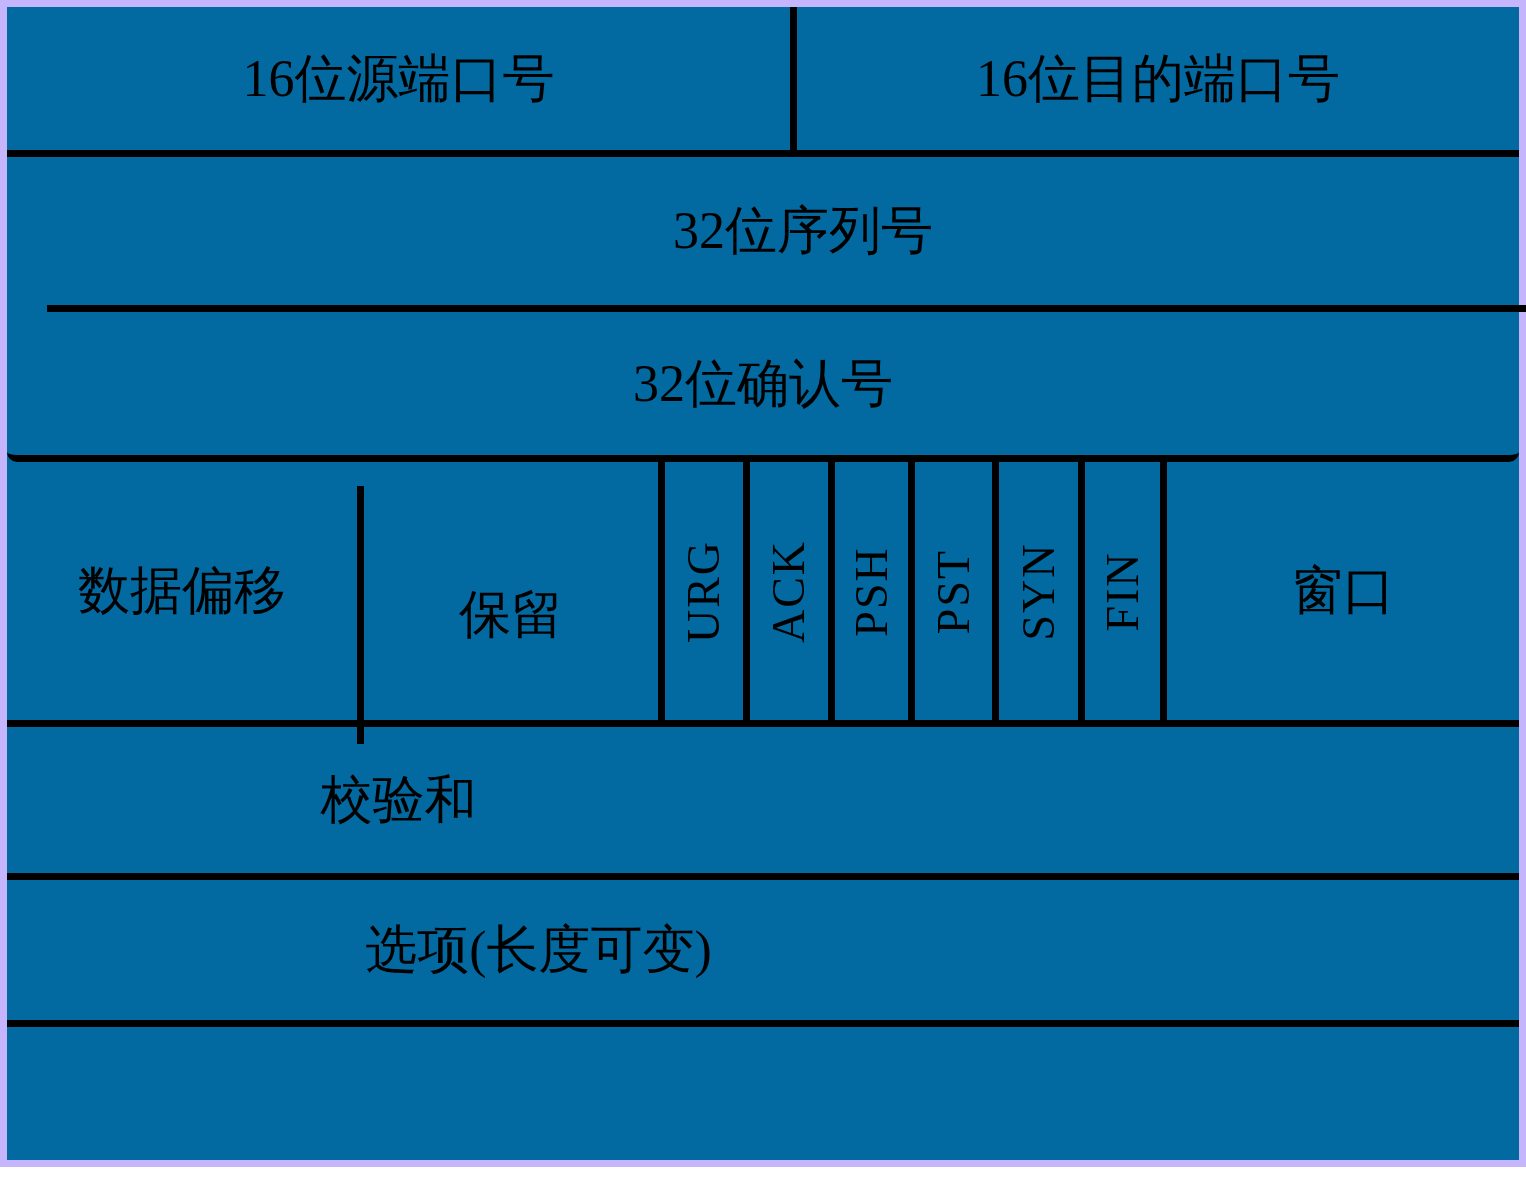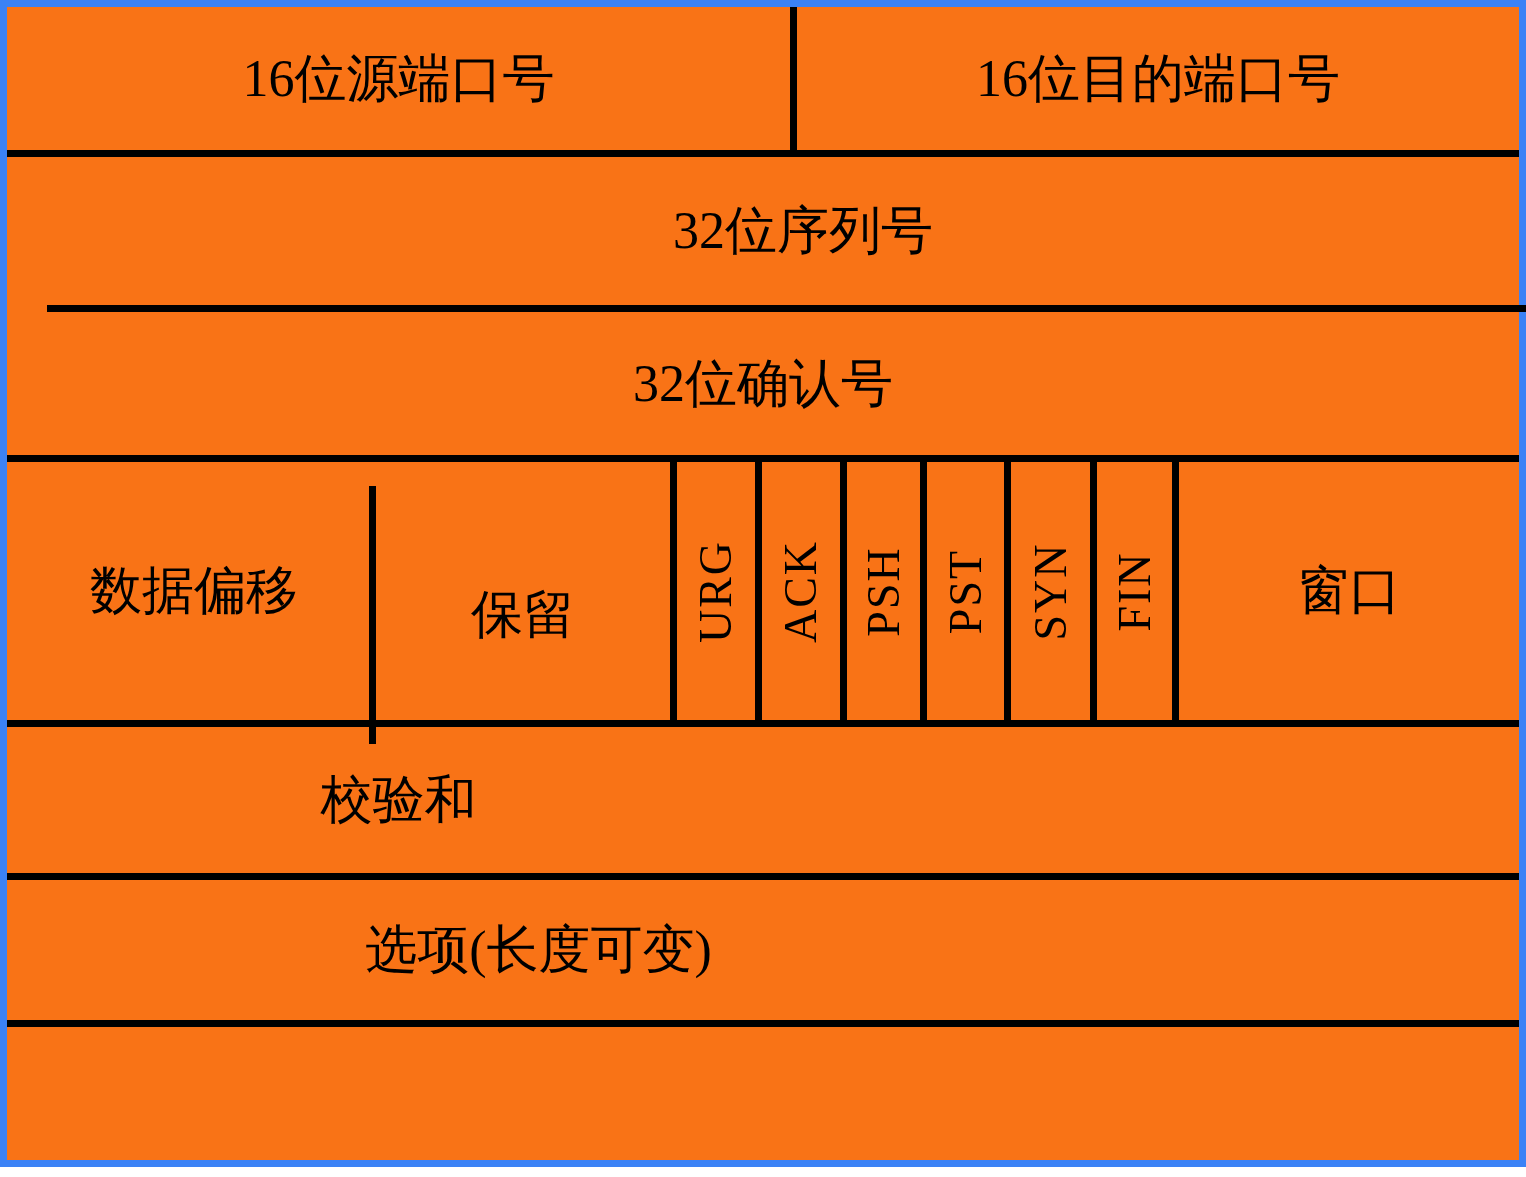--- a/index.html
+++ b/index.html
@@ -7,37 +7,37 @@
     padding: 0;
     background: #ffffff;
     width: 1526px;
     height: 1177px;
     font-family: "Liberation Serif", "DejaVu Serif", serif;
   }
   .frame {
     box-sizing: border-box;
     width: 1526px;
     height: 1167px;
-    border: 7px solid #3b82f6;
-    background: #f97316;
+    border: 7px solid #c4b5fd;
+    background: #0369a1;
     display: flex;
     flex-direction: column;
   }
   .row {
     box-sizing: border-box;
     display: flex;
     flex-direction: row;
     border-bottom: 7px solid #000000;
     width: 100%;
   }
   .row.last { border-bottom: none; }
   .r1 { height: 150px; }
   .r2 { height: 155px; margin-left: 40px; }
-  .r3 { height: 150px; }
-  .r4 { height: 265px; padding-left: 12px; }
+  .r3 { height: 150px; border-radius: 10px; }
+  .r4 { height: 265px; }
   .r5 { height: 153px; }
   .r6 { height: 147px; }
   .r7 { height: 133px; }
   .cell {
     box-sizing: border-box;
     display: flex;
     align-items: center;
     justify-content: center;
     height: 100%;
     font-size: 52px;

